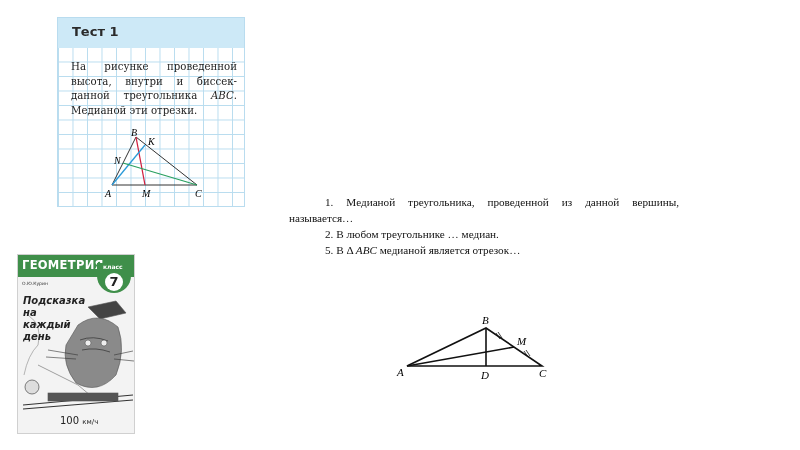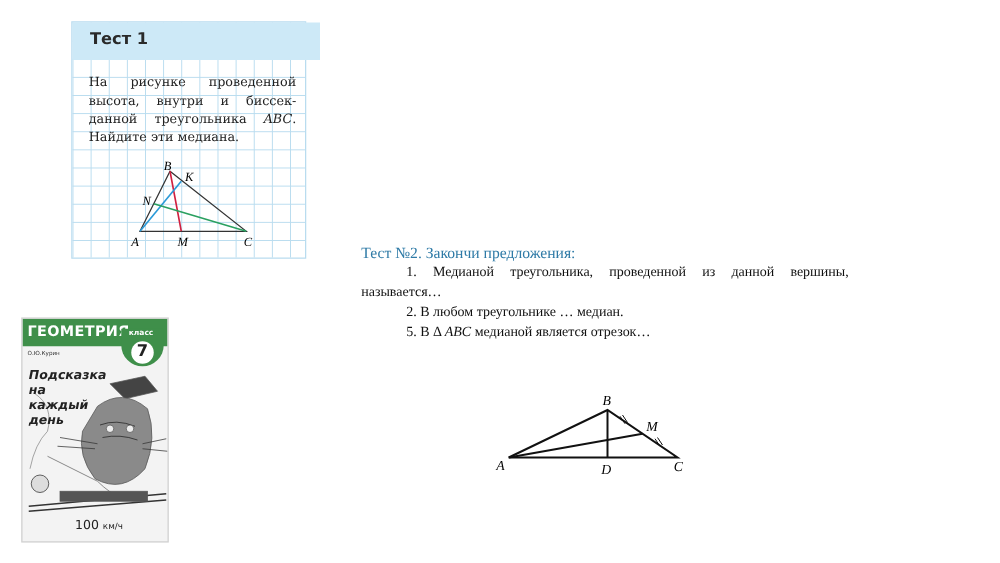--- a/index.html
+++ b/index.html
@@ -7,21 +7,21 @@
 
   
   #test1 { position:absolute; left:57px; top:17px; width:188px; height:190px;
     background-color:#ffffff;
     background-image:
       linear-gradient(to right, #b9dcef 1px, transparent 1px),
       linear-gradient(to bottom, #b9dcef 1px, transparent 1px);
     background-size:14.5px 14.5px;
     background-position:0 0;
     border:1px solid #b9dcef; box-sizing:border-box; }
-  #test1-header { position:absolute; left:0; top:0; width:100%; height:30px; background:#cde9f7;padding-left:12px; }
+  #test1-header { position:absolute; left:0; top:0; width:100%; height:30px; background:#cde9f7; }
   #test1-title { position:absolute; left:14px; top:6px; font-family:"DejaVu Sans", sans-serif; font-size:13px; font-weight:bold; color:#2a2a2a; }
   #test1-text { position:absolute; left:13px; top:42px; width:166px; font-family:"DejaVu Serif", serif; font-size:10.2px; line-height:14.5px; color:#222; text-align:justify; }
   #test1-text .it { font-style:italic; }
   #fig1 { position:absolute; left:0; top:0; width:800px; height:450px; pointer-events:none; }
 
   
   #book { position:absolute; left:17px; top:254px; width:118px; height:180px; background:#f3f3f3; border:1px solid #d0d0d0; box-sizing:border-box; overflow:hidden; }
   #book-top { position:absolute; left:0; top:0; width:100%; height:22px; background:#3f8f4a; }
   #book-title { position:absolute; left:4px; top:3px; color:#fff; font-family:"DejaVu Sans", sans-serif; font-size:11.5px; font-weight:bold; letter-spacing:0.3px; }
   #book-badge { position:absolute; left:79px; top:8px; width:34px; height:30px; background:#3f8f4a; border-radius:0 0 17px 17px; }
@@ -45,21 +45,21 @@
 <body>
 
 <div id="test1">
   <div id="test1-header">
     <span id="test1-title">Тест 1</span>
   </div>
   <div id="test1-text">
     <div style="text-align-last:justify">На рисунке проведенной</div>
     <div style="text-align-last:justify">высота, внутри и биссек-</div>
     <div style="text-align-last:justify"><span>данной треугольника </span><span class="it">ABC</span><span>.</span></div>
-    <div>Найдите эти медиана.</div>
+    <div>Медианой эти отрезки.</div>
   </div>
 </div>
 
 <svg id="fig1" viewBox="0 0 800 450">
 
   <polygon points="112,185 136,137 197,185" fill="none" stroke="#333" stroke-width="1"></polygon>
 
   <line x1="136" y1="137" x2="145" y2="185" stroke="#d02040" stroke-width="1.3"></line>
 
   <line x1="112" y1="185" x2="145" y2="145" stroke="#2a9ad8" stroke-width="1.3"></line>
@@ -95,21 +95,20 @@
   <div id="book-badge">
     <span id="book-class">класс</span>
     <div id="book-badge-inner">7</div>
   </div>
   <div id="book-author">О.Ю.Курин</div>
   <div id="book-subtitle">Подсказка на каждый день</div>
   <div id="book-speed"><span>100</span> <small>км/ч</small></div>
 </div>
 
 <div id="test2">
-  <div id="test2-title">Тест №2. Закончи предложения:</div>
   <p>1. Медианой треугольника, проведенной из данной вершины, называется…</p>
   <p>2. В любом треугольнике … медиан.</p>
   <p><span>5. В Δ </span><span class="it">ABC</span><span> медианой является отрезок…</span></p>
 </div>
 
 <svg id="fig2" viewBox="0 0 800 450">
   <polygon points="407,366 486,328 542,366" fill="none" stroke="#111" stroke-width="1.6"></polygon>
   <line x1="486" y1="328" x2="486" y2="366" stroke="#111" stroke-width="1.6"></line>
   <line x1="407" y1="366" x2="514" y2="347" stroke="#111" stroke-width="1.6"></line>
 

